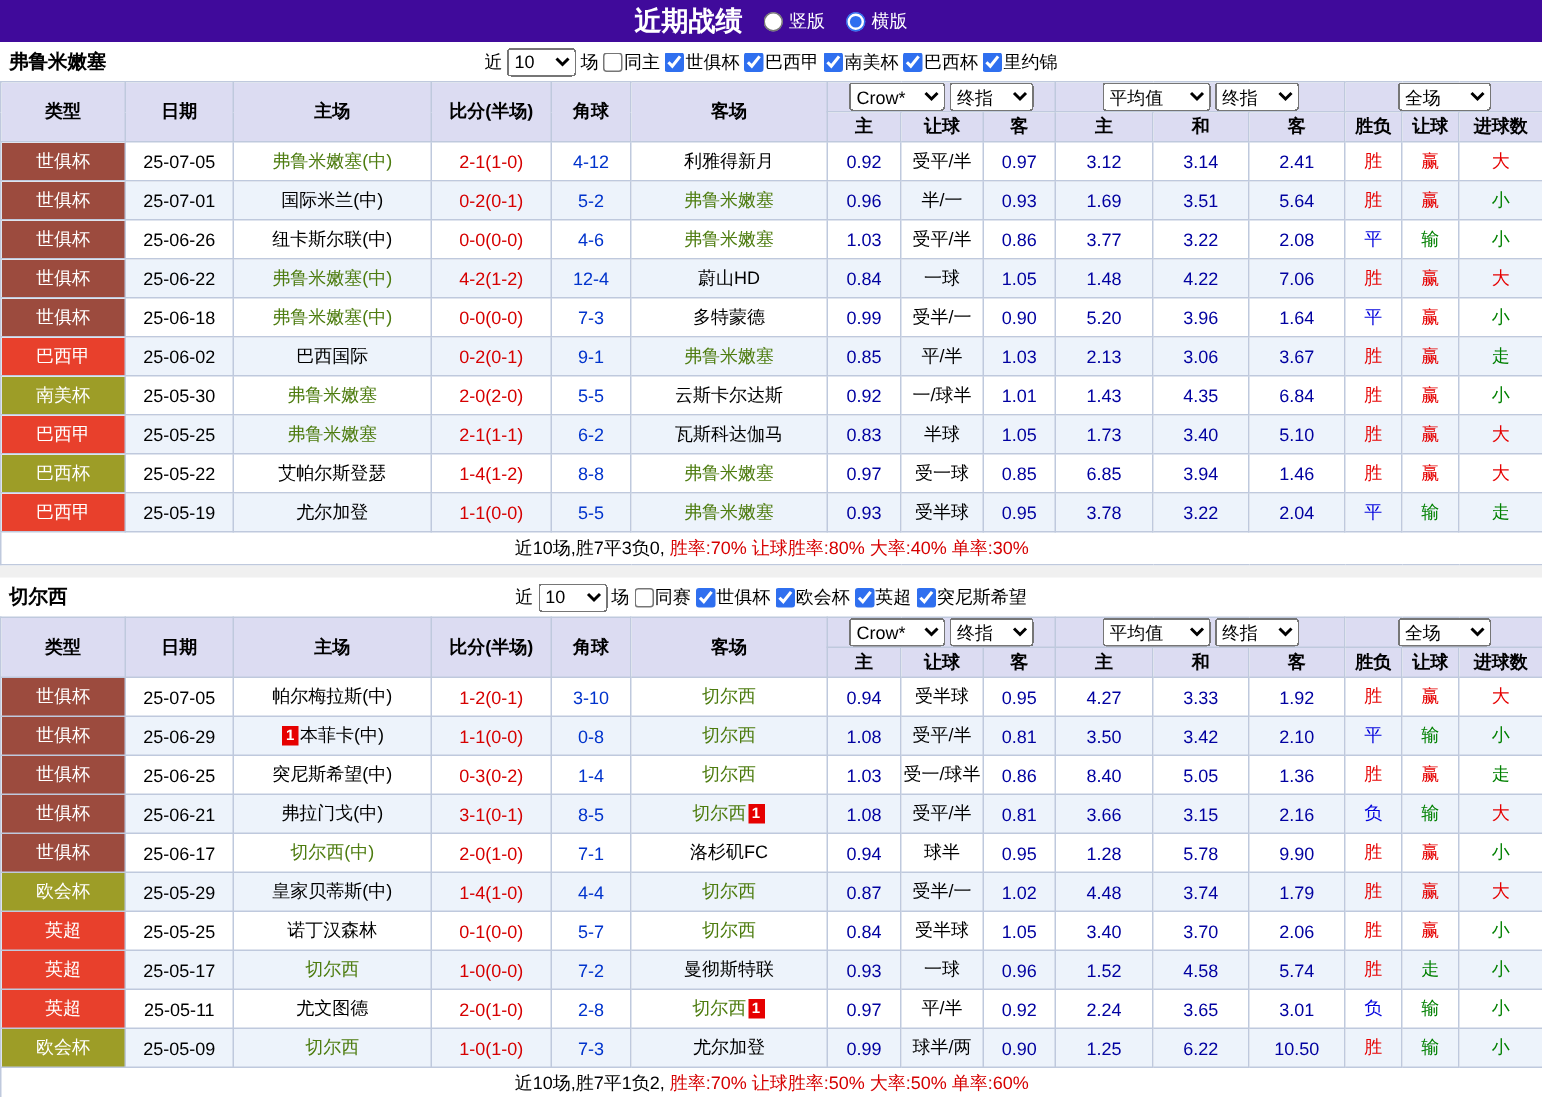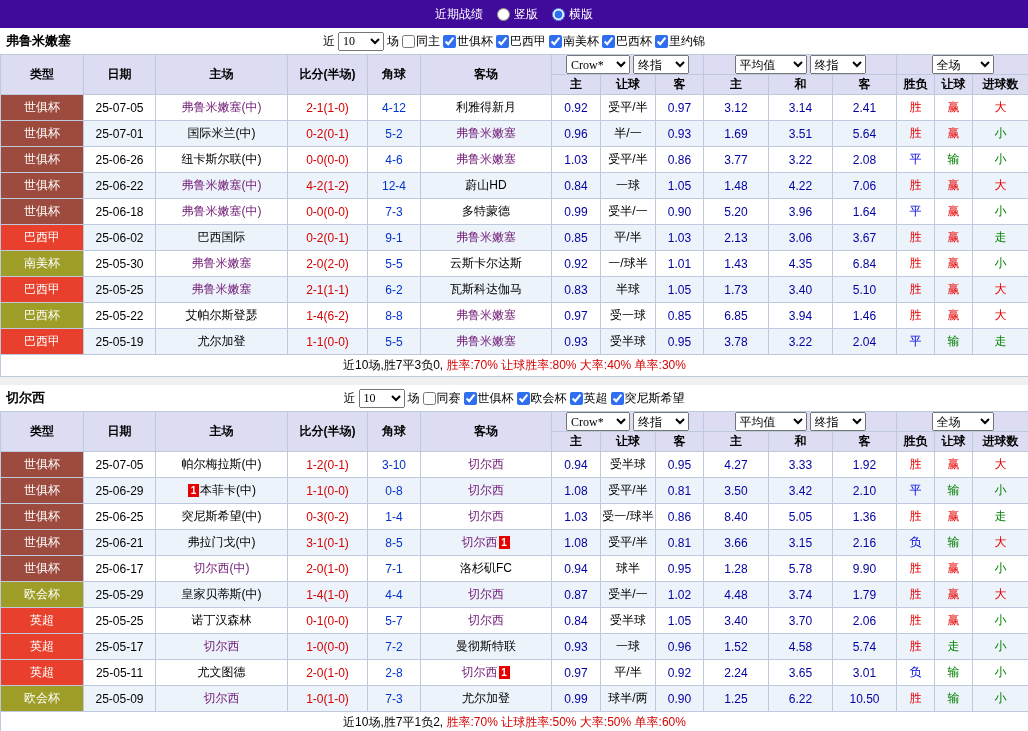--- a/index.html
+++ b/index.html
@@ -1,36 +1,36 @@
 <!DOCTYPE html>
 <html><head>
 <meta charset="utf-8">
 <style>
 *{box-sizing:border-box;margin:0;padding:0}
 body{width:1028px;background:#fff;font-family:"Liberation Sans",sans-serif;font-size:12px;color:#000}
 .topbar{height:28px;background:#400a9b;display:flex;align-items:center;justify-content:center;gap:14px;color:#fff}
-.tb-title{font-size:12px;font-weight:normal}
+.tb-title{font-size:18px;font-weight:bold}
 .tb-mode{display:flex;align-items:center;gap:4px;font-size:12px;cursor:pointer}
 input[type=radio],input[type=checkbox]{accent-color:#2f6fef;width:13px;height:13px;margin:0}
 .section-head{position:relative;height:26px;display:flex;align-items:center;justify-content:center}
 .team-title{position:absolute;left:6px;font-weight:bold;font-size:13px}
 .filter{display:flex;align-items:center;gap:3px}
 .filter .chk{display:flex;align-items:center;gap:1px;cursor:pointer}
-select{font-size:12px;height:19px;font-family:Liberation Serif, serif}
+select{font-size:12px;height:19px;font-family:Liberation Sans, sans-serif}
 .csel{width:46px}
 table{width:1028px;border-collapse:collapse;table-layout:fixed}
 th,td{border:1px solid #bfc9dd;text-align:center;white-space:nowrap;overflow:hidden;padding:0}
 thead th{background:#dcdcf2;height:20px;font-weight:bold;font-size:12px}
 tbody td{height:26px}
 tbody tr.alt td:not(.lg){background:#edf3fb}
 .lg{color:#fff}
 .lg-brown{background:#9c4b3e}
 .lg-red{background:#e8402c}
 .lg-olive{background:#9d9d27}
-.focus{color:#701a75}
+.focus{color:#4d7c0f}
 .score{color:#d60000}
 .corner{color:#0033cc}
 .odds{color:#0000a0}
 .c-red{color:#e60000}
 .c-blue{color:#0000dd}
 .c-green{color:#008000}
 .rc{display:inline-block;width:11px;height:13px;line-height:13px;background:#e60000;color:#fff;font-size:10px;font-weight:bold;margin:0 1px;vertical-align:middle}
 tfoot td{height:22px;background:#fff}
 .stats{color:#d60000}
 .gap{height:8px;background:#f0f0f0}
@@ -275,21 +275,21 @@
             <td class="odds">3.40</td>
             <td class="odds">5.10</td>
             <td class="c-red">胜</td>
             <td class="c-red">赢</td>
             <td class="c-red">大</td>
           </tr>
           <tr>
             <td class="lg lg-olive">巴西杯</td>
             <td>25-05-22</td>
             <td><span class="">艾帕尔斯登瑟</span></td>
-            <td class="score">1-4(6-2)</td>
+            <td class="score">1-4(1-2)</td>
             <td class="corner">8-8</td>
             <td><span class="focus">弗鲁米嫩塞</span></td>
             <td class="odds">0.97</td>
             <td>受一球</td>
             <td class="odds">0.85</td>
             <td class="odds">6.85</td>
             <td class="odds">3.94</td>
             <td class="odds">1.46</td>
             <td class="c-red">胜</td>
             <td class="c-red">赢</td>

